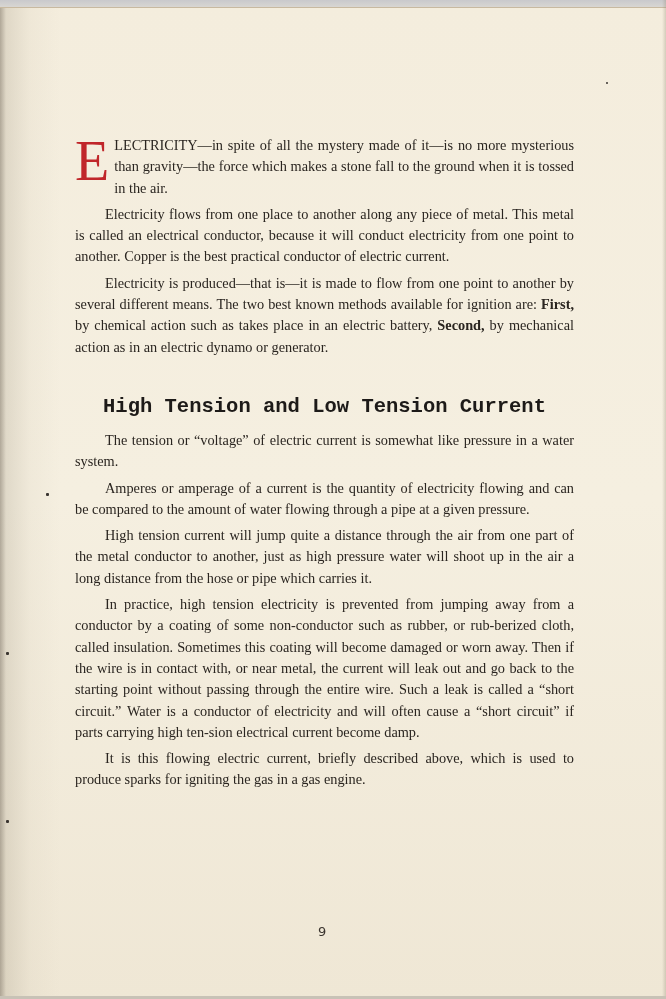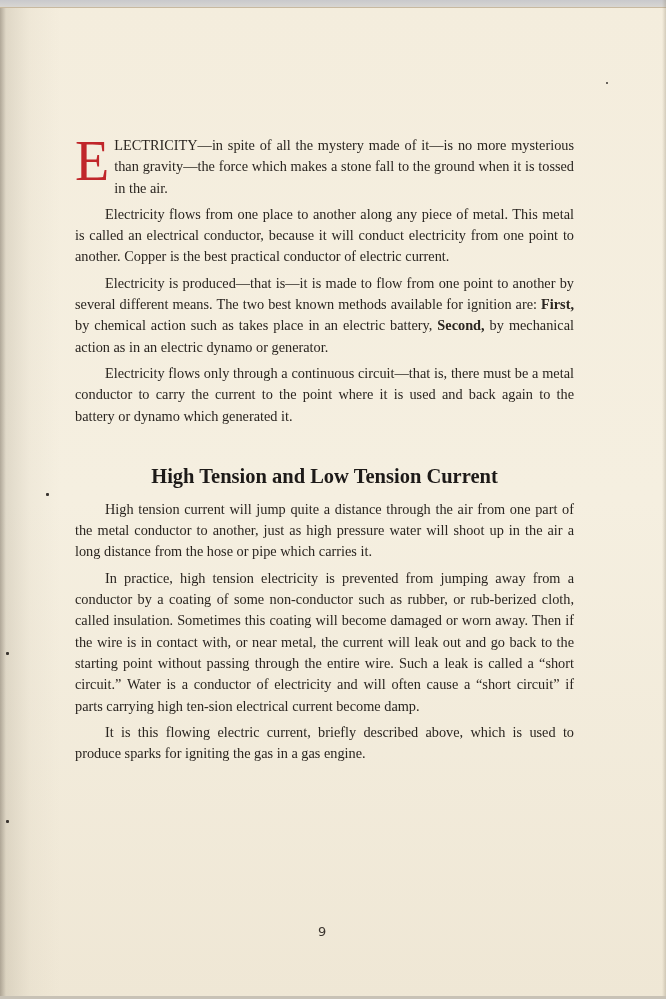--- a/index.html
+++ b/index.html
@@ -39,21 +39,21 @@
     }
     .para { margin: 0 0 5px 0; text-indent: 30px; }
     .para.first { text-indent: 0; position: relative; padding-left: 0; }
     .dropcap {
       float: left; color: #c0262a; font-size: 56px; line-height: 46px;
       margin: 3px 5px 0 0; font-weight: normal;
     }
     .em { font-weight: bold; }
     .section-heading {
       text-align: center; font-size: 20.5px; line-height: 26px;
-      margin: 36px 0 10px 0; color: #1d1a18; text-indent: 0;
+      margin: 36px 0 10px 0; color: #1d1a18; text-indent: 0; font-family: Liberation Mono, monospace;
     }
     .page-number {
       position: absolute; left: 318px; top: 924px; font-size: 13px; color: #3a342e;
       font-family: "DejaVu Sans", sans-serif;
     }
     .speck { position: absolute; width: 3px; height: 3px; background: #3a3530; border-radius: 1px; }
   </style>
 </head>
 <body>
 
@@ -67,23 +67,24 @@
   <div class="speck" style="left:6px;top:820px;"></div>
   <div class="speck" style="left:606px;top:82px;width:2px;height:2px;"></div>
 
 
   <div class="content">
     <p class="para first">
       <span class="dropcap">E</span><span>LECTRICITY—in spite of all the mystery made of it—is no more mysterious than gravity—the force which makes a stone fall to the ground when it is tossed in the air.</span>
     </p>
     <p class="para">Electricity flows from one place to another along any piece of metal. This metal is called an electrical conductor, because it will conduct electricity from one point to another. Copper is the best practical conductor of electric current.</p>
     <p class="para"><span>Electricity is produced—that is—it is made to flow from one point to another by several different means. The two best known methods available for ignition are: </span><span class="em">First,</span><span> by chemical action such as takes place in an electric battery, </span><span class="em">Second,</span><span> by mechanical action as in an electric dynamo or generator.</span></p>
-    <p class="para">Electricity flows only through a continuous circuit—that is, there must be a metal conductor to carry the current to the point where it is used and back again to the battery or dynamo which generated it.</p>
 
     <h2 class="section-heading">High Tension and Low Tension Current</h2>
 
+    <p class="para">The tension or “voltage” of electric current is somewhat like pressure in a water system.</p>
+    <p class="para">Amperes or amperage of a current is the quantity of electricity flowing and can be compared to the amount of water flowing through a pipe at a given pressure.</p>
     <p class="para">High tension current will jump quite a distance through the air from one part of the metal conductor to another, just as high pressure water will shoot up in the air a long distance from the hose or pipe which carries it.</p>
     <p class="para">In practice, high tension electricity is prevented from jumping away from a conductor by a coating of some non-conductor such as rubber, or rub-berized cloth, called insulation. Sometimes this coating will become damaged or worn away. Then if the wire is in contact with, or near metal, the current will leak out and go back to the starting point without passing through the entire wire. Such a leak is called a “short circuit.” Water is a conductor of electricity and will often cause a “short circuit” if parts carrying high ten-sion electrical current become damp.</p>
     <p class="para">It is this flowing electric current, briefly described above, which is used to produce sparks for igniting the gas in a gas engine.</p>
   </div>
 
   <div class="page-number">9</div>
 </div>
 
 </body></html>

